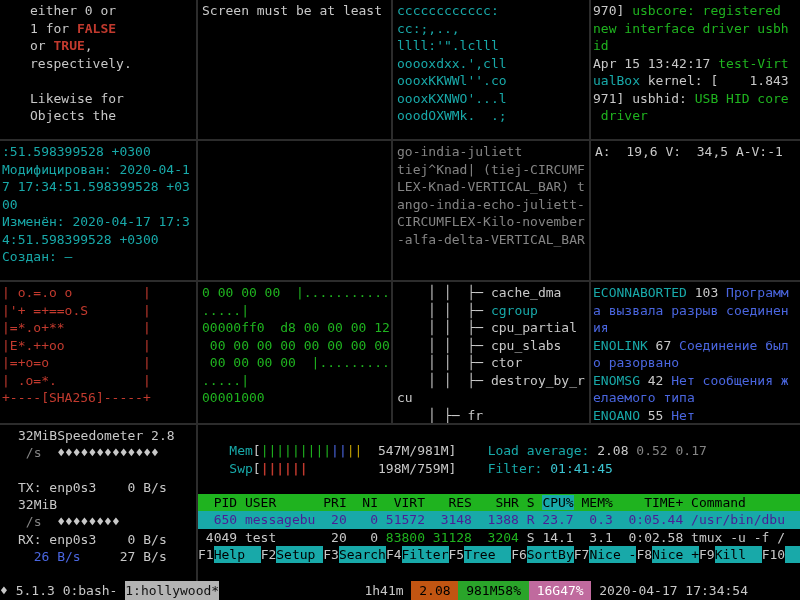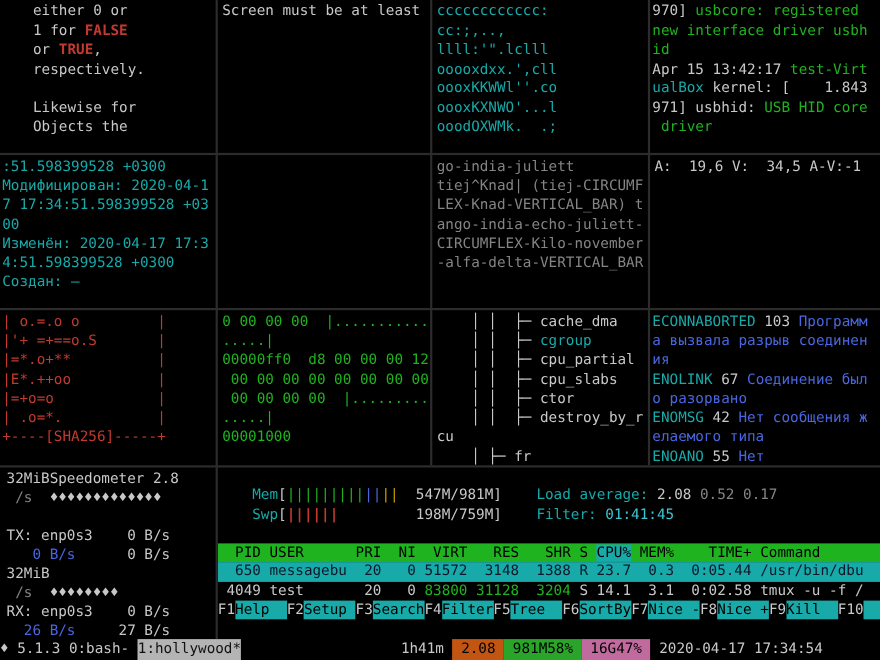--- a/index.html
+++ b/index.html
@@ -20,35 +20,35 @@
   .gn  { color:#1fb31f; }
   .rd  { color:#c23a2e;font-weight:bold; }
   .bl  { color:#4a66e0; }
   .yl  { color:#c2a000; }
   .gy  { color:#848484; }
   .sep { position:absolute; background:#2c2c2c; }
   
   .hdr-row { background:#1fb31f; color:#000; width:100%; }
   .hdr-row span { color:#000; }
   .hdr-sort { background:#18a9a9; }
-  .sel-row { background:#18a9a9; color:#0f172a; width:100%; }
+  .sel-row { background:#18a9a9; color:#4c1d95; width:100%; }
   .fbar { display:flex; }
   .fkey { display:flex; }
   .fnum { color:#c8c8c8; }
   .flabel { background:#18a9a9; color:#000; }
   .ffill { background:#18a9a9; flex:1; }
   
   .statusbar { position:absolute; left:0; top:581px; width:800px; height:19px;
                display:flex; align-items:center; white-space:pre; color:#c8c8c8;
                font:13px/19px "DejaVu Sans Mono", monospace; background:#000; }
   .right { margin-left:auto; display:flex; padding-right:52px; }
   .win-active { background:#b4b4b4; color:#111; }
   .b-load { background:#c25512; color:#000; }
   .b-mem  { background:#2aa52a; color:#000; }
-  .b-disk { background:#c06a9e; color:#000000; }
+  .b-disk { background:#c06a9e; color:#ffffff; }
 </style>
 </head>
 <body>
 
 <div class="screen">
 
   <div class="pane" style="left:0;top:0;width:196px;height:139px">
     <pre class="w pad30"><span>either 0 or
 1 for </span><span class="rd">FALSE</span><span>
 or </span><span class="rd">TRUE</span><span>,
@@ -142,27 +142,26 @@
     <pre class="pad2"><span class="cy">ECONNABORTED</span><span class="w"> 103 </span><span class="bl">Программ
 а вызвала разрыв соединен
 ия
 </span><span class="cy">ENOLINK</span><span class="w"> 67 </span><span class="bl">Соединение был
 о разорвано
 </span><span class="cy">ENOMSG</span><span class="w"> 42 </span><span class="bl">Нет сообщения ж
 елаемого типа
 </span><span class="cy">ENOANO</span><span class="w"> 55 </span><span class="bl">Нет</span></pre>
   </div>
 
-  <div class="pane r4" style="left:4px;top:425px;width:172px;height:156px">
+  <div class="pane r4" style="left:16px;top:425px;width:172px;height:156px">
     <div class="r4wrap">
       <div class="line"><span class="w">32MiB</span><span class="w">Speedometer 2.8</span></div>
       <div class="line"><span class="gy"> /s  </span><span class="w">♦♦♦♦♦♦♦♦♦♦♦♦♦</span></div>
       <div class="line"></div>
       <div class="line"><span class="w">TX: enp0s3    0 B/s</span></div>
-      <div class="line"><span class="bl">   0 B/s</span><span class="w">      0 B/s</span></div>
       <div class="line"><span class="w">32MiB</span></div>
       <div class="line"><span class="gy"> /s  </span><span class="w">♦♦♦♦♦♦♦♦</span></div>
       <div class="line"><span class="w">RX: enp0s3    0 B/s</span></div>
       <div class="line"><span class="bl">  26 B/s</span><span class="w">     27 B/s</span></div>
     </div>
   </div>
 
   <div class="pane r4" style="left:198px;top:425px;width:602px;height:156px">
     <div class="line"></div>
     <div class="line"><span class="w">    </span><span class="cy">Mem</span><span class="w">[</span><span class="gn">|||||||||</span><span class="bl">||</span><span class="yl">||</span><span class="w">  </span><span class="w">547M/981M</span><span class="w">]</span><span class="w">    </span><span class="cy">Load average: </span><span class="w">2.08 </span><span class="gy">0.52 0.17</span></div>

